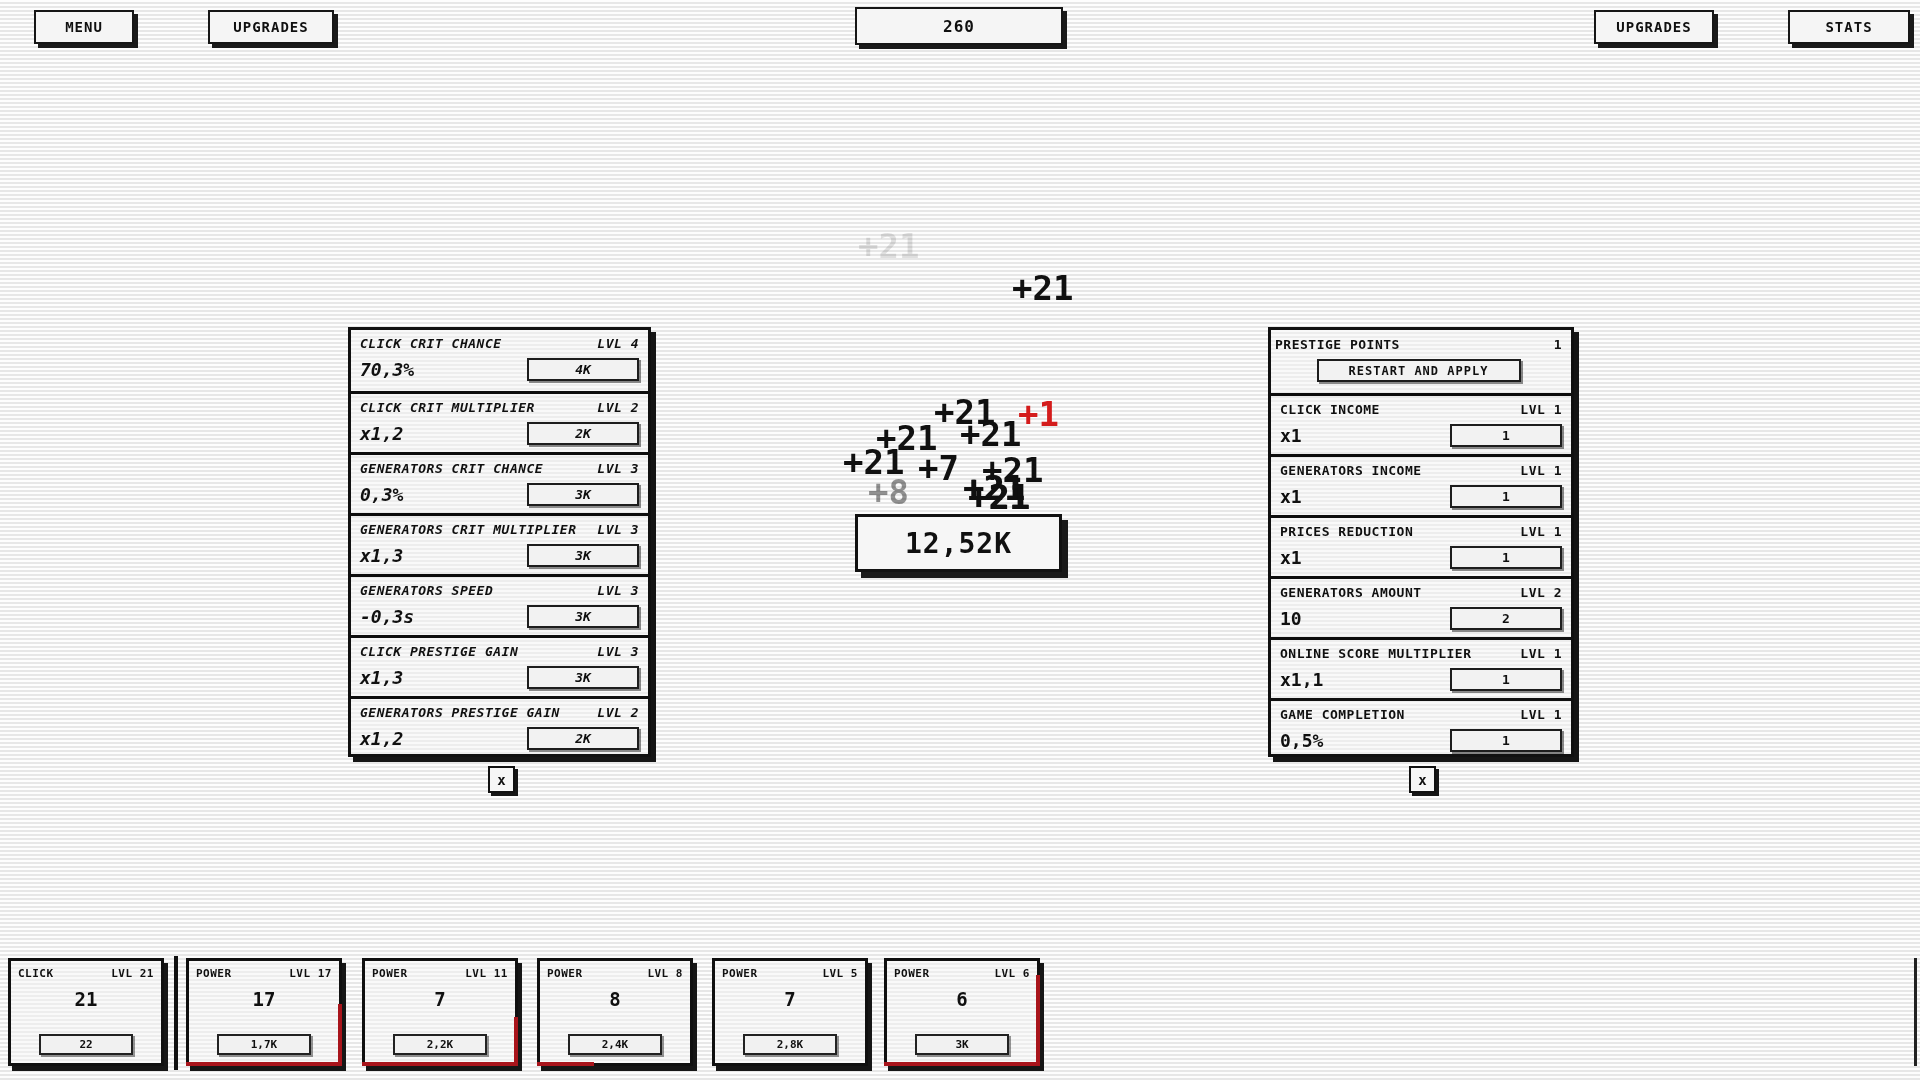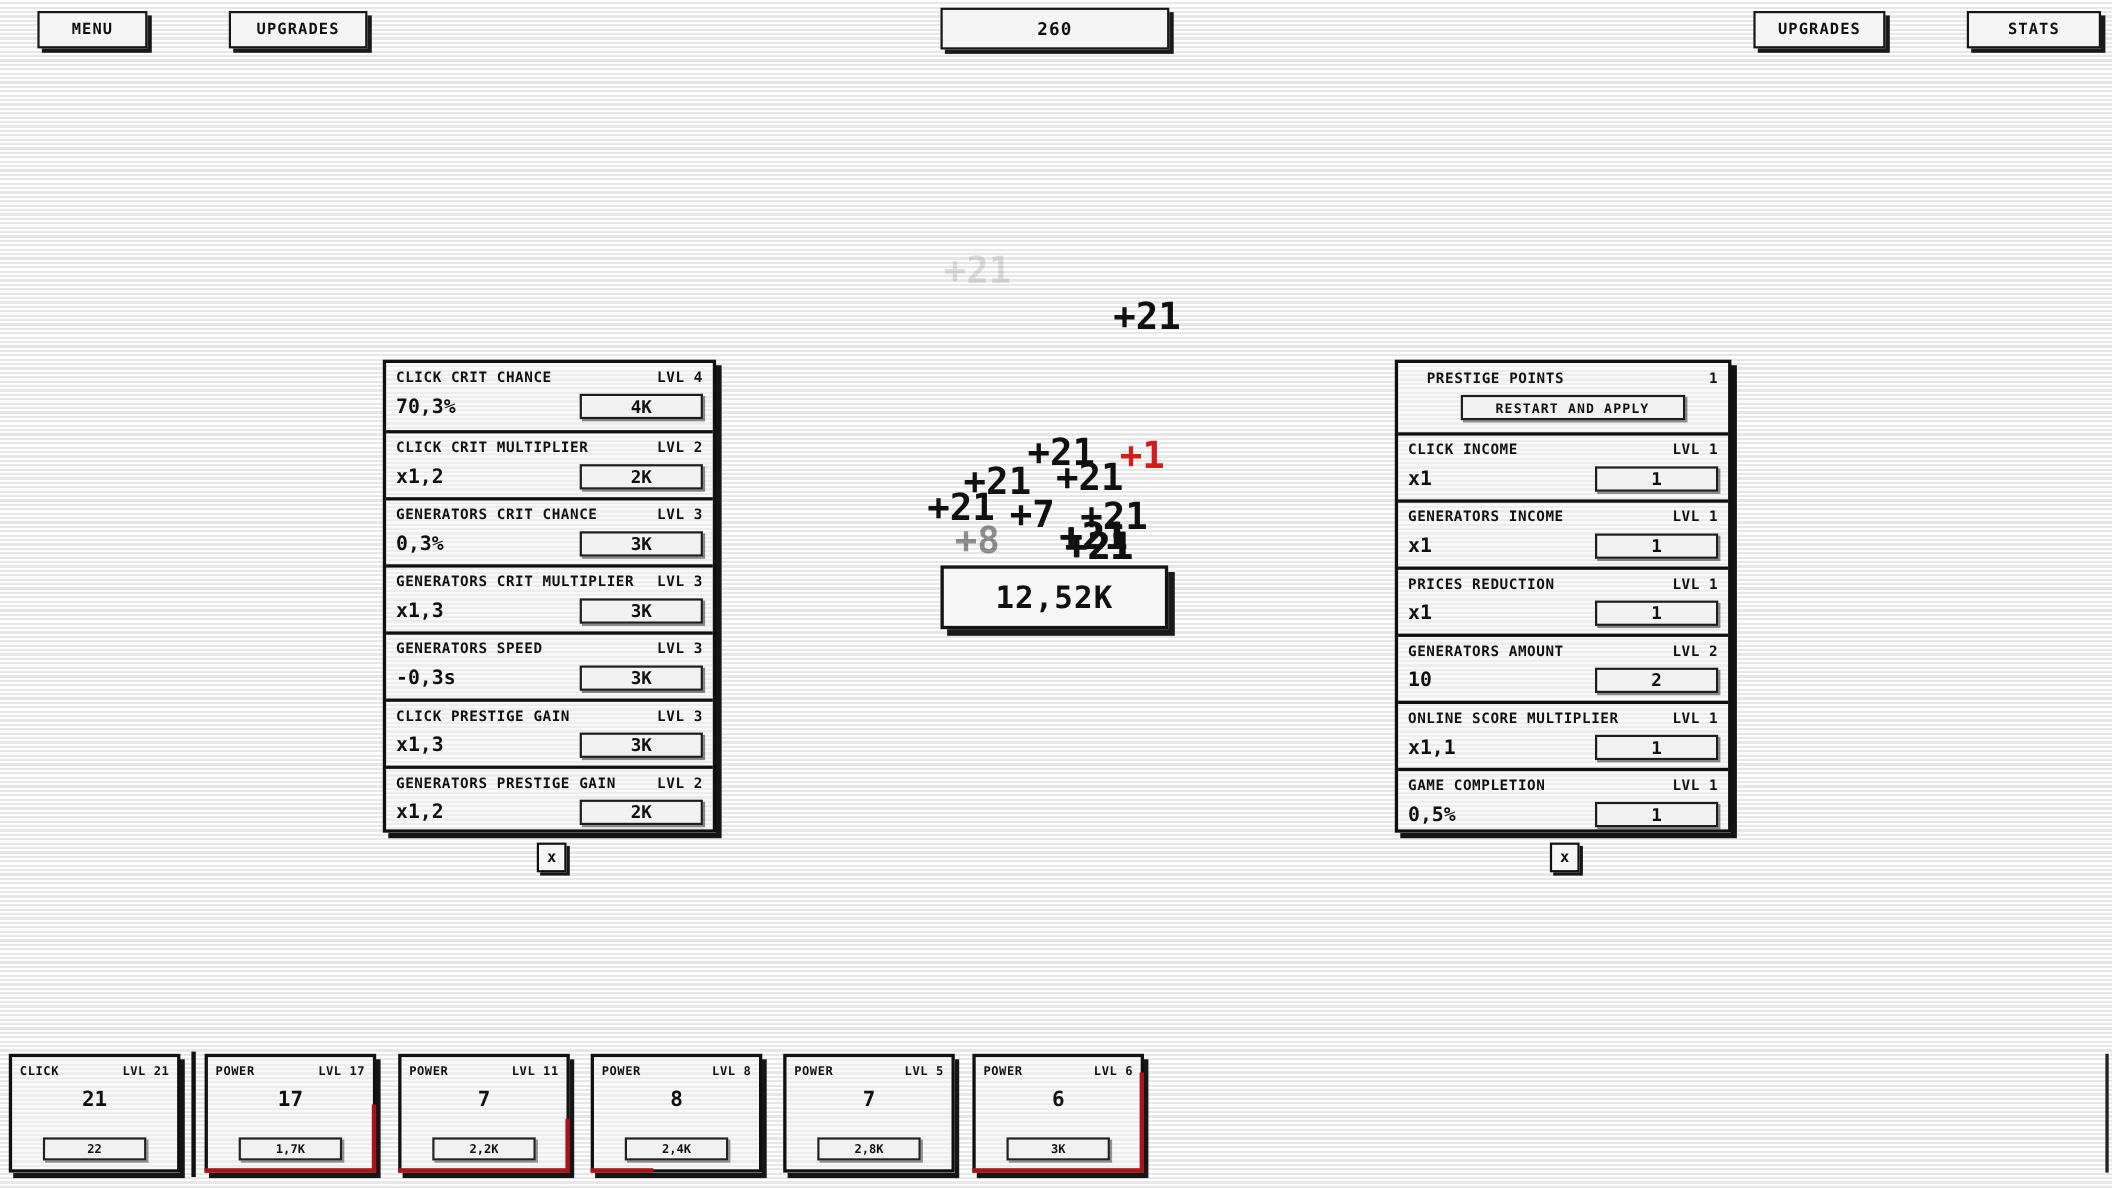--- a/index.html
+++ b/index.html
@@ -24,23 +24,23 @@
     background:repeating-linear-gradient(to bottom,#f9f9f9 0px,#f9f9f9 2px,#ededed 2px,#ededed 4px);
   }
   .u-row{border-top:3px solid #101010;height:61px;box-sizing:border-box;padding:6px 9px 0 9px;}
   .u-row:first-child{border-top:none;}
   .row-head{display:flex;justify-content:space-between;font-size:13px;letter-spacing:0.5px;}
   .row-body{display:flex;justify-content:space-between;align-items:center;margin-top:7px;}
   .row-value{font-size:18px;}
   .price-btn{
     width:112px;height:23px;display:flex;align-items:center;justify-content:center;
     background:#f2f2f2;border:2px solid #1d1d1d;box-shadow:2px 2px 0 rgba(0,0,0,0.45);
-    font-size:16px;box-sizing:border-box;cursor:pointer;
-  }
-  .panel-header{height:63px;box-sizing:border-box;padding:7px 9px 0 26px;}
+    font-size:13px;box-sizing:border-box;cursor:pointer;
+  }
+  .panel-header{height:63px;box-sizing:border-box;padding:7px 9px 0 4px;}
   .ph-top{display:flex;justify-content:space-between;font-size:13px;letter-spacing:0.5px;}
   .restart-btn{
     margin:7px auto 0 auto;width:204px;height:23px;display:flex;align-items:center;justify-content:center;
     background:#f2f2f2;border:2px solid #1d1d1d;box-shadow:2px 2px 0 rgba(0,0,0,0.45);
     font-size:12px;letter-spacing:1px;box-sizing:border-box;cursor:pointer;
   }
   .close-btn{
     position:absolute;width:27px;height:27px;display:flex;align-items:center;justify-content:center;
     background:#f6f6f6;border:2px solid #111;box-shadow:3px 3px 0 #161616;
     font-size:14px;box-sizing:border-box;cursor:pointer;
@@ -73,21 +73,21 @@
 <body>
 
 <div id="stage">
 
   <div class="btn" style="left:34px;top:10px;width:100px;height:34px;">MENU</div>
   <div class="btn" style="left:208px;top:10px;width:126px;height:34px;">UPGRADES</div>
   <div class="btn" style="left:855px;top:7px;width:208px;height:38px;font-size:16px;">260</div>
   <div class="btn" style="left:1594px;top:10px;width:120px;height:34px;">UPGRADES</div>
   <div class="btn" style="left:1788px;top:10px;width:122px;height:34px;">STATS</div>
 
-  <div class="panel" style="left:348px;top:327px;width:303px;height:430px;">
+  <div class="panel" style="left:348px;top:327px;width:303px;height:430px;font-style:italic;">
     <div id="upgrade-rows">
         <div class="u-row">
           <div class="row-head">
             <span>CLICK CRIT CHANCE</span>
             <span>LVL 4</span>
           </div>
           <div class="row-body">
             <span class="row-value">70,3%</span>
             <span class="price-btn">4K</span>
           </div>

